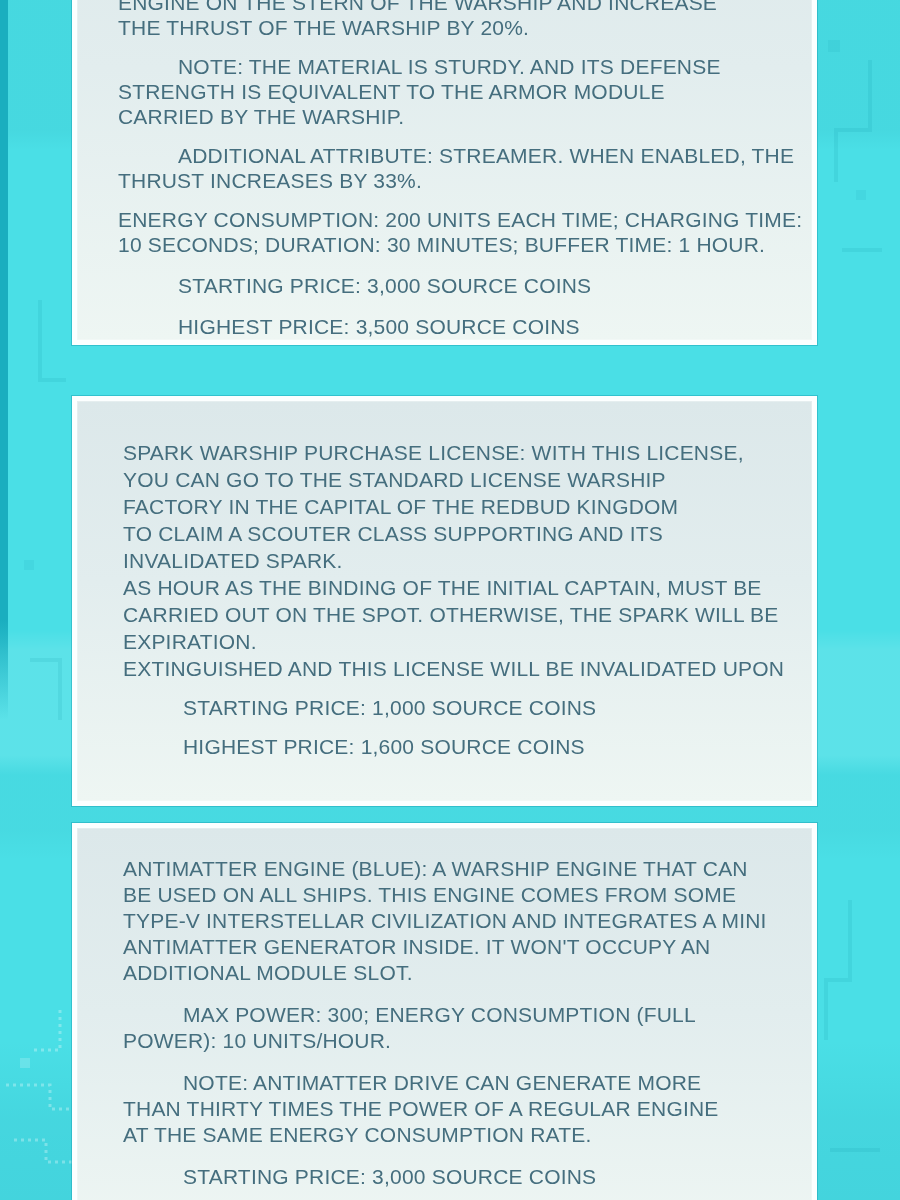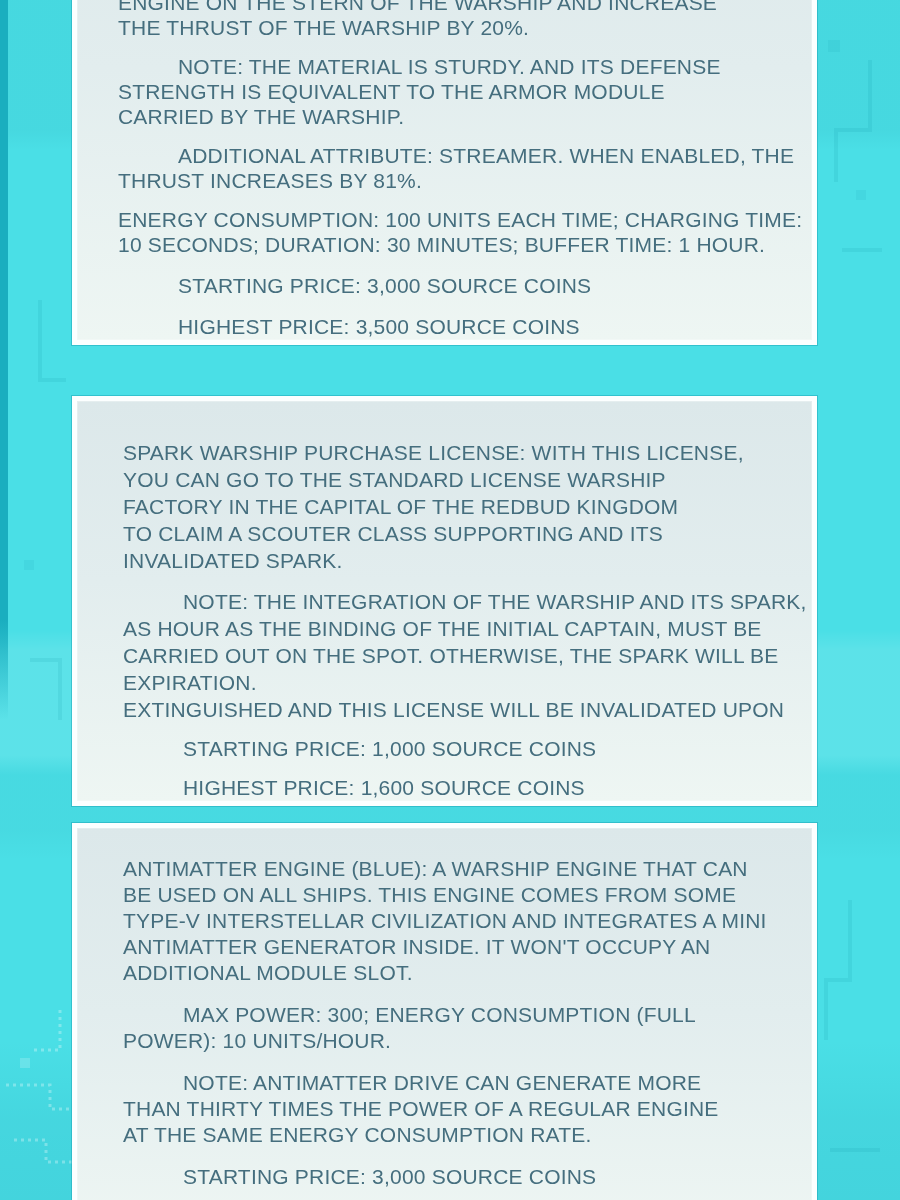--- a/index.html
+++ b/index.html
@@ -102,36 +102,35 @@
   </svg>
 
   <section class="panel p1">
     <div class="panel-content">
         <div class="line para-start">ENGINE ON THE STERN OF THE WARSHIP AND INCREASE</div>
         <div class="line">THE THRUST OF THE WARSHIP BY 20%.</div>
         <div class="line para-start indent">NOTE: THE MATERIAL IS STURDY. AND ITS DEFENSE</div>
         <div class="line">STRENGTH IS EQUIVALENT TO THE ARMOR MODULE</div>
         <div class="line">CARRIED BY THE WARSHIP.</div>
         <div class="line para-start indent">ADDITIONAL ATTRIBUTE: STREAMER. WHEN ENABLED, THE</div>
-        <div class="line">THRUST INCREASES BY 81%.</div>
-        <div class="line para-start">ENERGY CONSUMPTION: 100 UNITS EACH TIME; CHARGING TIME:</div>
+        <div class="line">THRUST INCREASES BY 33%.</div>
+        <div class="line para-start">ENERGY CONSUMPTION: 200 UNITS EACH TIME; CHARGING TIME:</div>
         <div class="line">10 SECONDS; DURATION: 30 MINUTES; BUFFER TIME: 1 HOUR.</div>
         <div class="line para-start big-gap indent">STARTING PRICE: 3,000 SOURCE COINS</div>
         <div class="line para-start big-gap indent">HIGHEST PRICE: 3,500 SOURCE COINS</div>
       </div>
   </section>
 
   <section class="panel p2">
     <div class="panel-content">
         <div class="line para-start">SPARK WARSHIP PURCHASE LICENSE: WITH THIS LICENSE,</div>
         <div class="line">YOU CAN GO TO THE STANDARD LICENSE WARSHIP</div>
         <div class="line">FACTORY IN THE CAPITAL OF THE REDBUD KINGDOM</div>
         <div class="line">TO CLAIM A SCOUTER CLASS SUPPORTING AND ITS</div>
         <div class="line">INVALIDATED SPARK.</div>
-        <div class="line para-start indent">NOTE: THE INTEGRATION OF THE WARSHIP AND ITS SPARK,</div>
         <div class="line">AS HOUR AS THE BINDING OF THE INITIAL CAPTAIN, MUST BE</div>
         <div class="line">CARRIED OUT ON THE SPOT. OTHERWISE, THE SPARK WILL BE</div>
         <div class="line">EXPIRATION.</div>
         <div class="line">EXTINGUISHED AND THIS LICENSE WILL BE INVALIDATED UPON</div>
         <div class="line para-start big-gap indent">STARTING PRICE: 1,000 SOURCE COINS</div>
         <div class="line para-start big-gap indent">HIGHEST PRICE: 1,600 SOURCE COINS</div>
       </div>
   </section>
 
   <section class="panel p3">

